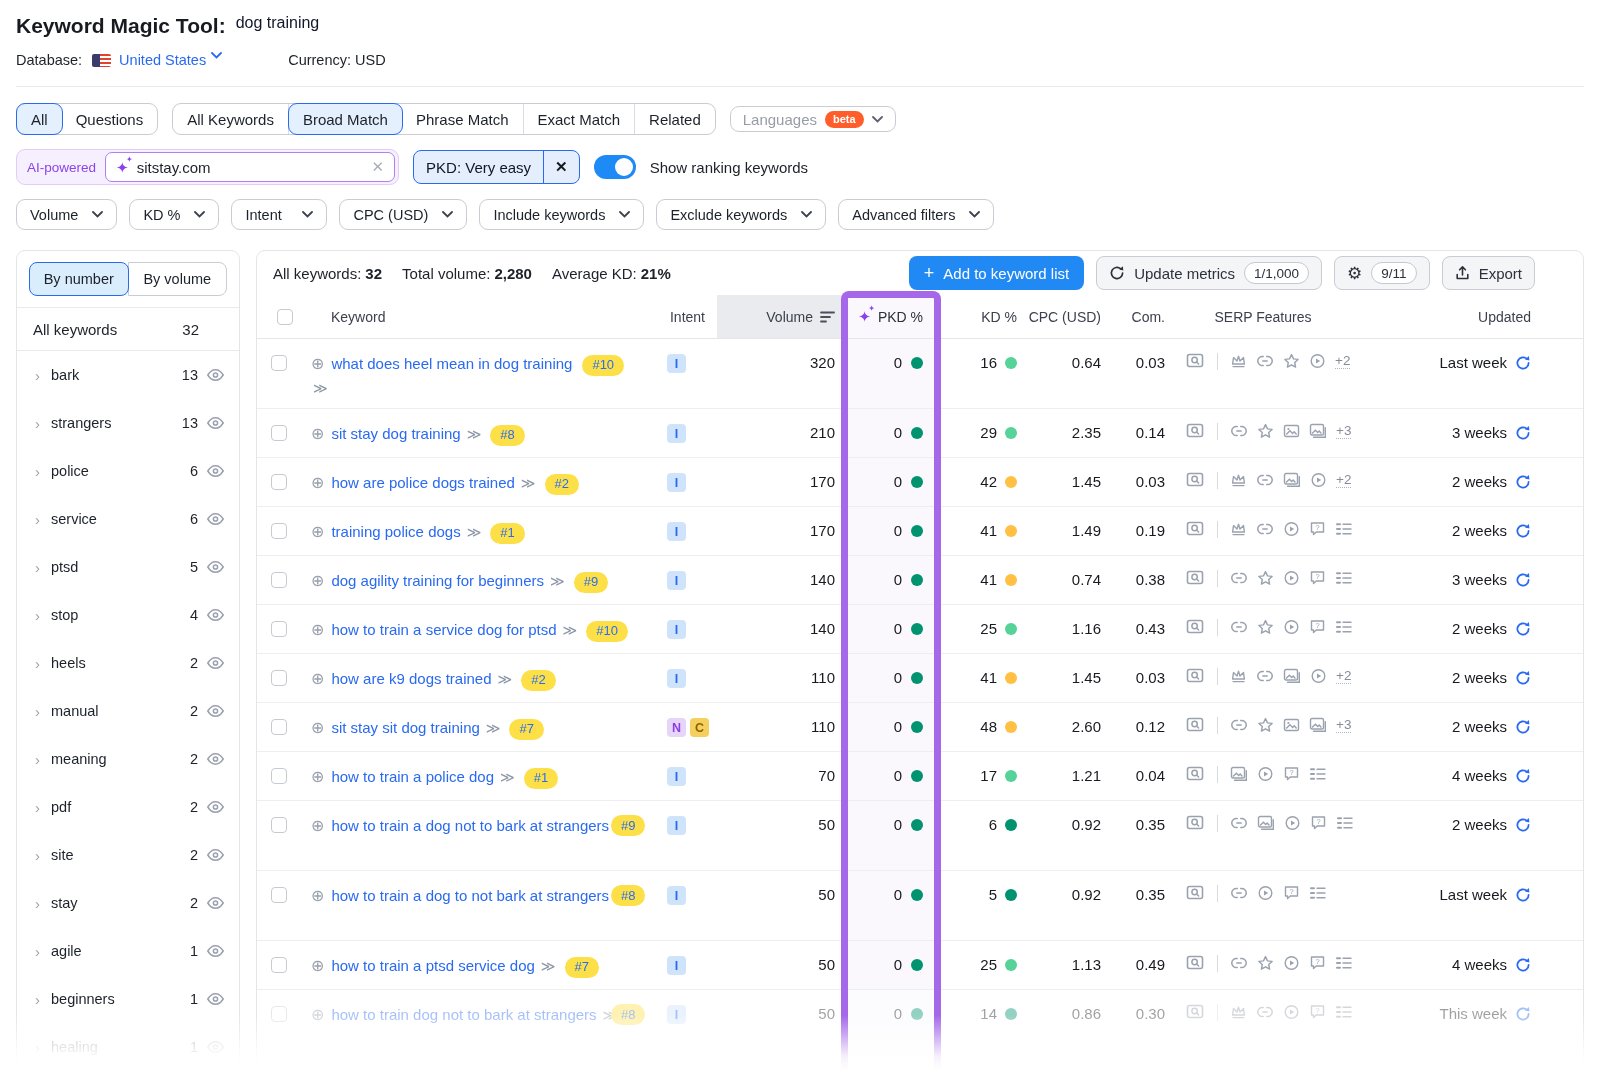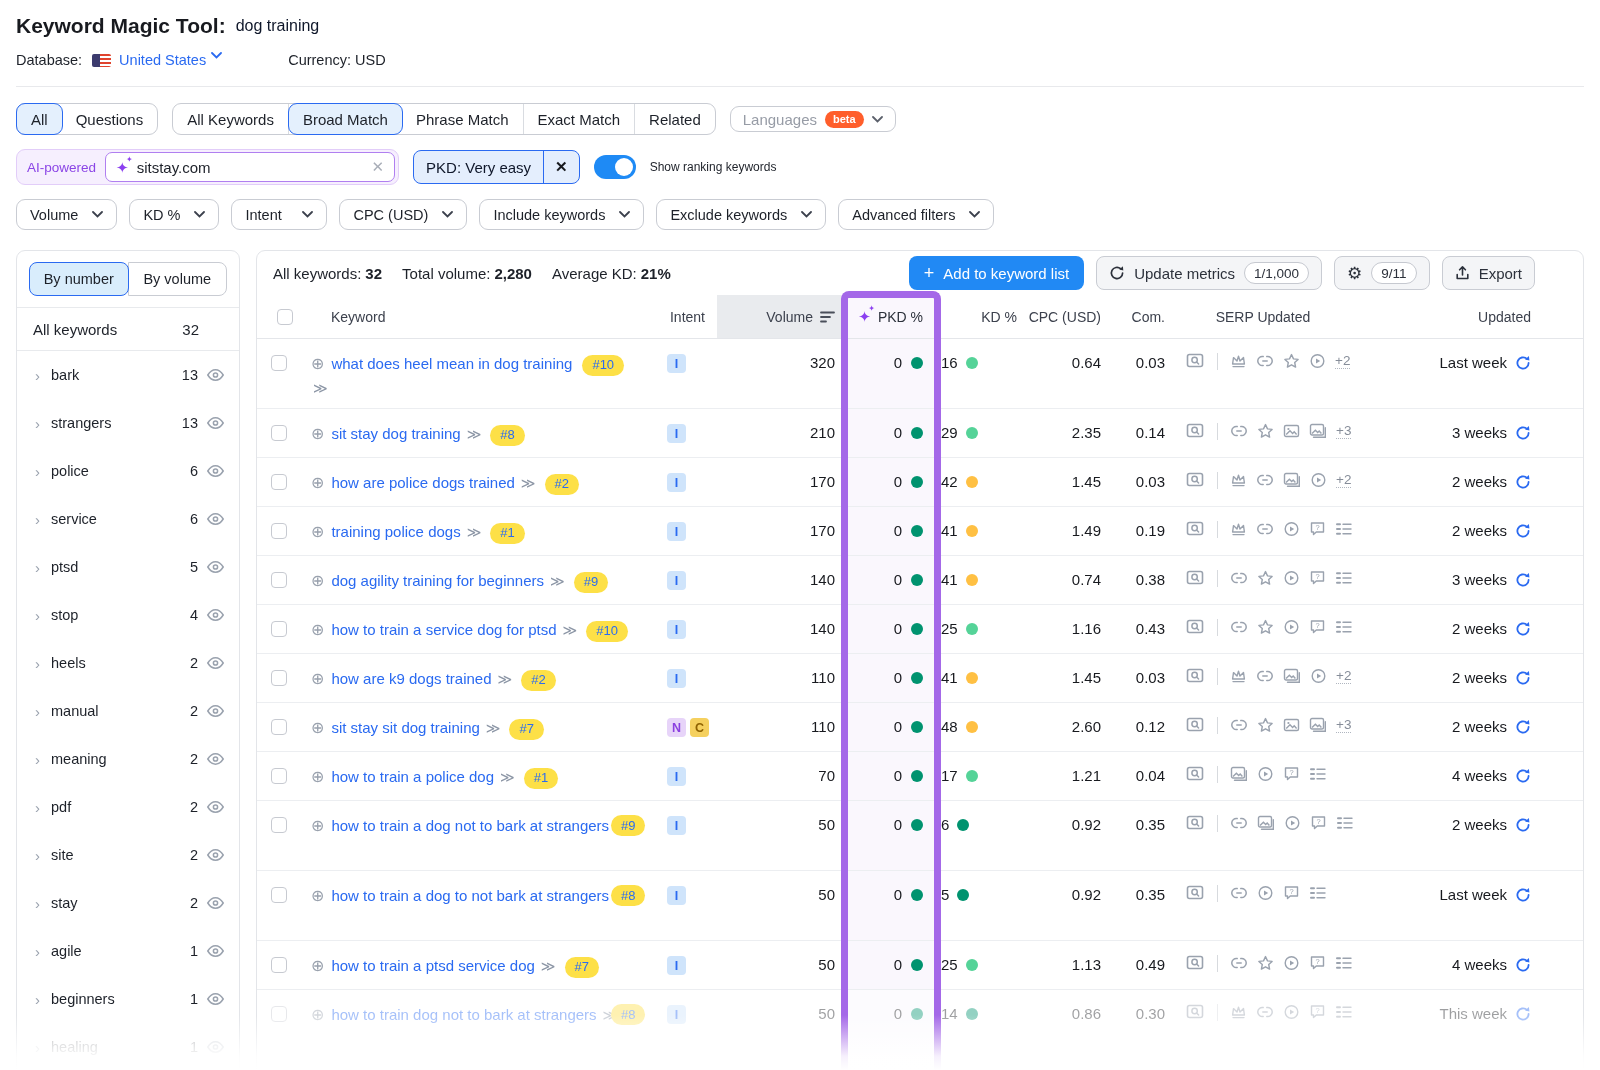--- a/index.html
+++ b/index.html
@@ -5,21 +5,21 @@
   * { box-sizing: border-box; margin: 0; padding: 0; }
   html,body { width:1600px; height:1070px; }
   body {
     font-family: "Liberation Sans", sans-serif;
     color:#1d2129; background:#fff; overflow:hidden; position:relative;
   }
   .page { position:absolute; inset:0; }
 
   
   .hdr { padding:14px 16px 0 16px; }
-  .title-row { display:flex; align-items:center; gap:10px; }
+  .title-row { display:flex; align-items:flex-start; gap:10px; }
   .title-main { font-size:21px; font-weight:700; color:#181a1f; }
   .title-query { font-size:16px; font-weight:400; color:#0f172a; }
   .db-row { display:flex; align-items:center; gap:6px; margin-top:14px; font-size:14.5px; }
   .db-label { color:#1d2129; }
   .flag { width:19px; height:13px; border-radius:2px; margin:0 2px 0 4px;
     background:
       linear-gradient(to right,#3c3b6e 0 40%, transparent 40%),
       repeating-linear-gradient(to bottom,#e0432d 0 2px,#fff 2px 4px);
     display:inline-block; }
   .db-link { color:#2a6af1; display:flex; align-items:flex-start; gap:5px; cursor:pointer; }
@@ -45,21 +45,21 @@
     height:30px; width:290px; padding:0 10px; gap:8px; }
   .ai-input .val { font-size:15px; color:#1d2129; flex:1; }
   .x-gray { color:#a9aeb8; font-size:15px; cursor:pointer; }
   .sparkle { color:#8b3ff0; font-size:15px; position:relative; line-height:1; }
   .sparkle::after { content:"✦"; position:absolute; font-size:8px; top:-4px; right:-4px; }
   .pkd-chip { display:flex; align-items:stretch; border:1.5px solid #2a6af1; border-radius:8px; overflow:hidden; height:34px; background:#e4eefd; cursor:pointer; }
   .pkd-chip .lbl { display:flex; align-items:center; padding:0 12px; font-size:15px; color:#0f172a; }
   .pkd-chip .x { display:flex; align-items:center; padding:0 11px; border-left:1.5px solid #2a6af1; font-weight:700; font-size:15px; color:#16181d; }
   .toggle { width:42px; height:24px; border-radius:12px; background:#1e8af5; position:relative; cursor:pointer; flex:none; }
   .toggle .knob { position:absolute; top:3px; left:21px; width:18px; height:18px; border-radius:50%; background:#fff; }
-  .toggle-label { font-size:12px; color:#1d2129; }
+  .toggle-label { font-size:15px; color:#1d2129; }
 
   .filters-row { display:flex; gap:12px; margin-top:14px; }
   .dd-btn { display:flex; align-items:center; justify-content:space-between; gap:14px; border:1px solid #c9ccd3; border-radius:9px;
     height:31px; padding:0 13px; font-size:14.5px; color:#1d2129; background:#fff; cursor:pointer; }
   .dd-btn[data-wide="true"] { min-width:96px; }
   .chev { flex:none; }
 
   
   .content { position:absolute; left:0; right:0; top:250px; bottom:0; }
 
@@ -125,21 +125,21 @@
     margin-left:10px; white-space:nowrap; display:inline-block; line-height:16px; }
   .rank-badge.abs { position:absolute; left:310px; top:14px; margin:0; }
   .c-intent { padding:15px 0 0 6px; gap:4px; }
   .int { width:19px; height:19px; border-radius:4px; display:flex; align-items:center; justify-content:center;
     font-size:12.5px; font-weight:700; }
   .int-I { background:#cfe4fb; color:#2a6af1; }
   .int-N { background:#e7d4f9; color:#8b3fe0; }
   .int-C { background:#f5d05e; color:#8f6200; }
   .c-volume { justify-content:flex-end; padding:15px 6px 0 0; color:#181a1f; }
   .c-pkd { justify-content:flex-end; padding:15px 18px 0 0; gap:9px; background:#faf7fd; color:#181a1f; }
-  .c-kd { justify-content:flex-start; padding:15px 8px 0 0; gap:8px; color:#181a1f; }
+  .c-kd { justify-content:flex-end; padding:15px 8px 0 0; gap:8px; color:#181a1f; }
   .dot { width:12px; height:12px; border-radius:50%; margin-top:3px; flex:none; }
   .dot-dark { background:#00936f; }
   .dot-light { background:#55d398; }
   .dot-yellow { background:#ffc043; }
   .c-cpc { justify-content:flex-end; padding:15px 8px 0 0; color:#181a1f; }
   .c-com { justify-content:flex-end; padding:15px 4px 0 0; color:#181a1f; }
   .c-serp { padding:14px 0 0 17px; gap:9px; align-items:center; color:#9aa2ae; }
   .serp-div { width:1px; height:17px; background:#d7dade; margin:0 3px; }
   .serp-more { font-size:13.5px; color:#868d99; border-bottom:1px dotted #b0b6c0; line-height:15px; cursor:pointer; }
   .c-updated { justify-content:flex-end; padding:15px 52px 0 0; gap:8px; color:#181a1f; }
@@ -496,21 +496,21 @@
               <path d="M1 1.5h13M1 6h9M1 10.5h5" stroke="#4a4f5a" stroke-width="1.8" stroke-linecap="round"></path>
             </svg>
         </div>
         <div class="th-pkd">
           <span class="sparkle">✦</span>
           <span>PKD %</span>
         </div>
         <div class="th-kd">KD %</div>
         <div class="th-cpc">CPC (USD)</div>
         <div class="th-com">Com.</div>
-        <div class="th-serp">SERP Updated</div>
+        <div class="th-serp">SERP Features</div>
         <div class="th-updated">Updated</div>
       </div>
 
       <div class="rows" id="rows">
           <div class="trow row" style="height: 70px;">
             <div class="c-check">
               <span class="checkbox"></span>
             </div>
             <div class="c-kw">
               <span><span class="plus-circle">⊕</span><span class="kw-text">what does heel mean in dog training</span><span class="rank-badge">#10</span><span class="kw-arrow block">≫</span></span>

